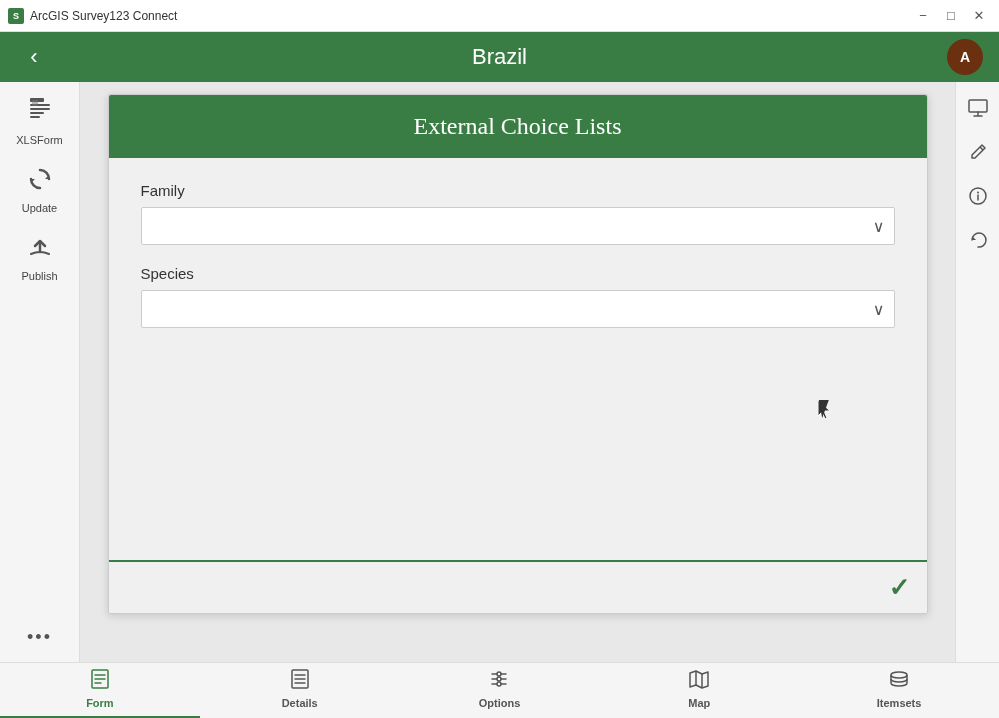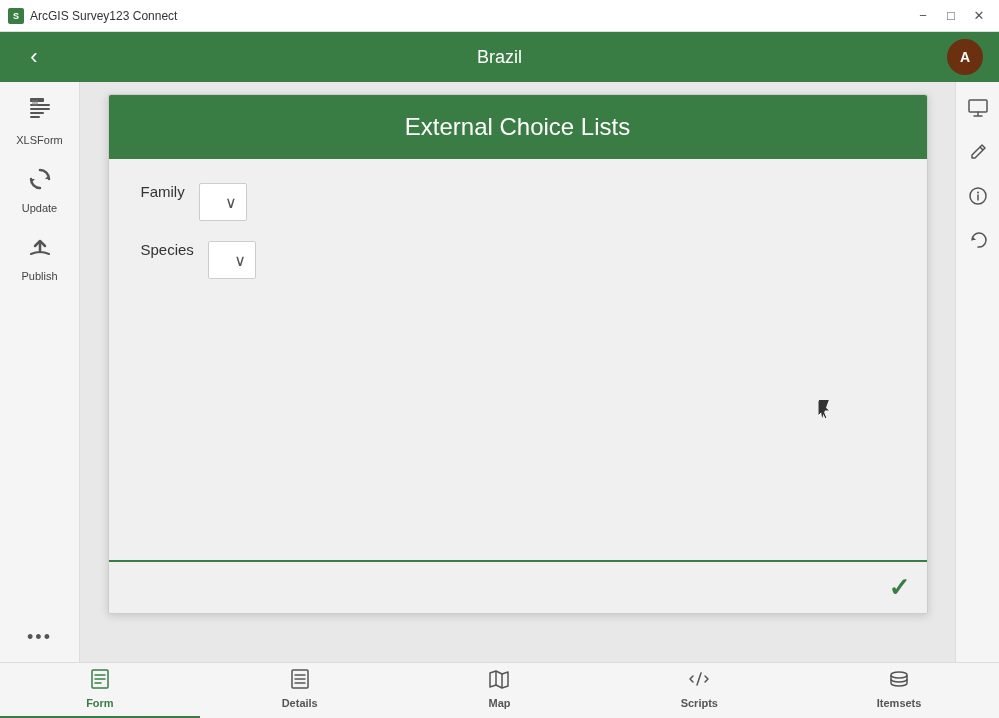--- a/index.html
+++ b/index.html
@@ -63,21 +63,21 @@
     .header {
       background: #3a7d44;
       height: 50px;
       display: flex;
       align-items: center;
       justify-content: space-between;
       padding: 0 16px;
     }
     .header-title {
       color: white;
-      font-size: 18px;
+      font-size: 22px;
       font-weight: 400;
       flex: 1;
       text-align: center;
     }
     .header-back {
       color: white;
       font-size: 22px;
       cursor: pointer;
       background: none;
       border: none;
@@ -183,38 +183,39 @@
       width: 820px;
       min-height: 520px;
       box-shadow: 0 2px 8px rgba(0,0,0,0.15);
       display: flex;
       flex-direction: column;
     }
     .dialog-header {
       background: #3a7d44;
       padding: 18px 8px;
       border-radius: 2px 2px 0 0;
+      font-family: Liberation Serif, serif;
     }
     .dialog-header-title {
       color: white;
       font-size: 24px;
       font-weight: 400;
       text-align: center;
     }
     .dialog-body {
       padding: 24px 32px;
       flex: 1;
       display: flex;
       flex-direction: column;
       gap: 20px;
     }
     .form-group {
       display: flex;
-      flex-direction: row;
-      gap: 14px;
+      flex-direction: column;
+      gap: 8px;
     }
     .form-label {
       font-size: 15px;
       color: #333;
       font-weight: 400;
     }
     .dropdown-wrapper {
       position: relative;
     }
     .dropdown-input {
@@ -445,35 +446,36 @@
       <svg width="22" height="22" viewBox="0 0 22 22" fill="none">
         <rect x="3" y="2" width="16" height="18" rx="1" stroke="#555" stroke-width="1.5" fill="none"></rect>
         <path d="M6 7 L16 7 M6 11 L16 11 M6 15 L16 15" stroke="#555" stroke-width="1.5" stroke-linecap="round"></path>
       </svg>
     </span>
     <span class="tab-label">Details</span>
   </div>
   <div class="tab-item">
     <span class="tab-icon">
       <svg width="22" height="22" viewBox="0 0 22 22" fill="none">
+        <circle cx="11" cy="6" r="2" stroke="#555" stroke-width="1.5" fill="none"></circle>
+        <circle cx="11" cy="11" r="2" stroke="#555" stroke-width="1.5" fill="none"></circle>
+        <circle cx="11" cy="16" r="2" stroke="#555" stroke-width="1.5" fill="none"></circle>
+        <path d="M4 6 L9 6 M13 6 L18 6 M4 11 L9 11 M13 11 L18 11 M4 16 L9 16 M13 16 L18 16" stroke="#555" stroke-width="1.5" stroke-linecap="round"></path>
+      </svg>
+    </span>
+    <span class="tab-label">Options</span>
+  </div>
+  <div class="tab-item">
+    <span class="tab-icon">
+      <svg width="22" height="22" viewBox="0 0 22 22" fill="none">
         <path d="M2 5 L8 3 L14 6 L20 4 L20 18 L14 20 L8 17 L2 19 Z" stroke="#555" stroke-width="1.5" fill="none" stroke-linejoin="round"></path>
         <path d="M8 3 L8 17 M14 6 L14 20" stroke="#555" stroke-width="1.5"></path>
       </svg>
     </span>
     <span class="tab-label">Map</span>
-  </div>
-  <div class="tab-item">
-    <span class="tab-icon">
-      <svg width="22" height="22" viewBox="0 0 22 22" fill="none">
-        <path d="M5 8 L2 11 L5 14" stroke="#555" stroke-width="1.5" stroke-linecap="round" stroke-linejoin="round" fill="none"></path>
-        <path d="M17 8 L20 11 L17 14" stroke="#555" stroke-width="1.5" stroke-linecap="round" stroke-linejoin="round" fill="none"></path>
-        <path d="M13 5 L9 17" stroke="#555" stroke-width="1.5" stroke-linecap="round"></path>
-      </svg>
-    </span>
-    <span class="tab-label">Scripts</span>
   </div>
   <div class="tab-item">
     <span class="tab-icon">
       <svg width="22" height="22" viewBox="0 0 22 22" fill="none">
         <ellipse cx="11" cy="7" rx="8" ry="3" stroke="#555" stroke-width="1.5" fill="none"></ellipse>
         <path d="M3 7 L3 15 C3 16.7 6.7 18 11 18 C15.3 18 19 16.7 19 15 L19 7" stroke="#555" stroke-width="1.5" fill="none"></path>
         <path d="M3 11 C3 12.7 6.7 14 11 14 C15.3 14 19 12.7 19 11" stroke="#555" stroke-width="1.5" fill="none"></path>
       </svg>
     </span>
     <span class="tab-label">Itemsets</span>

